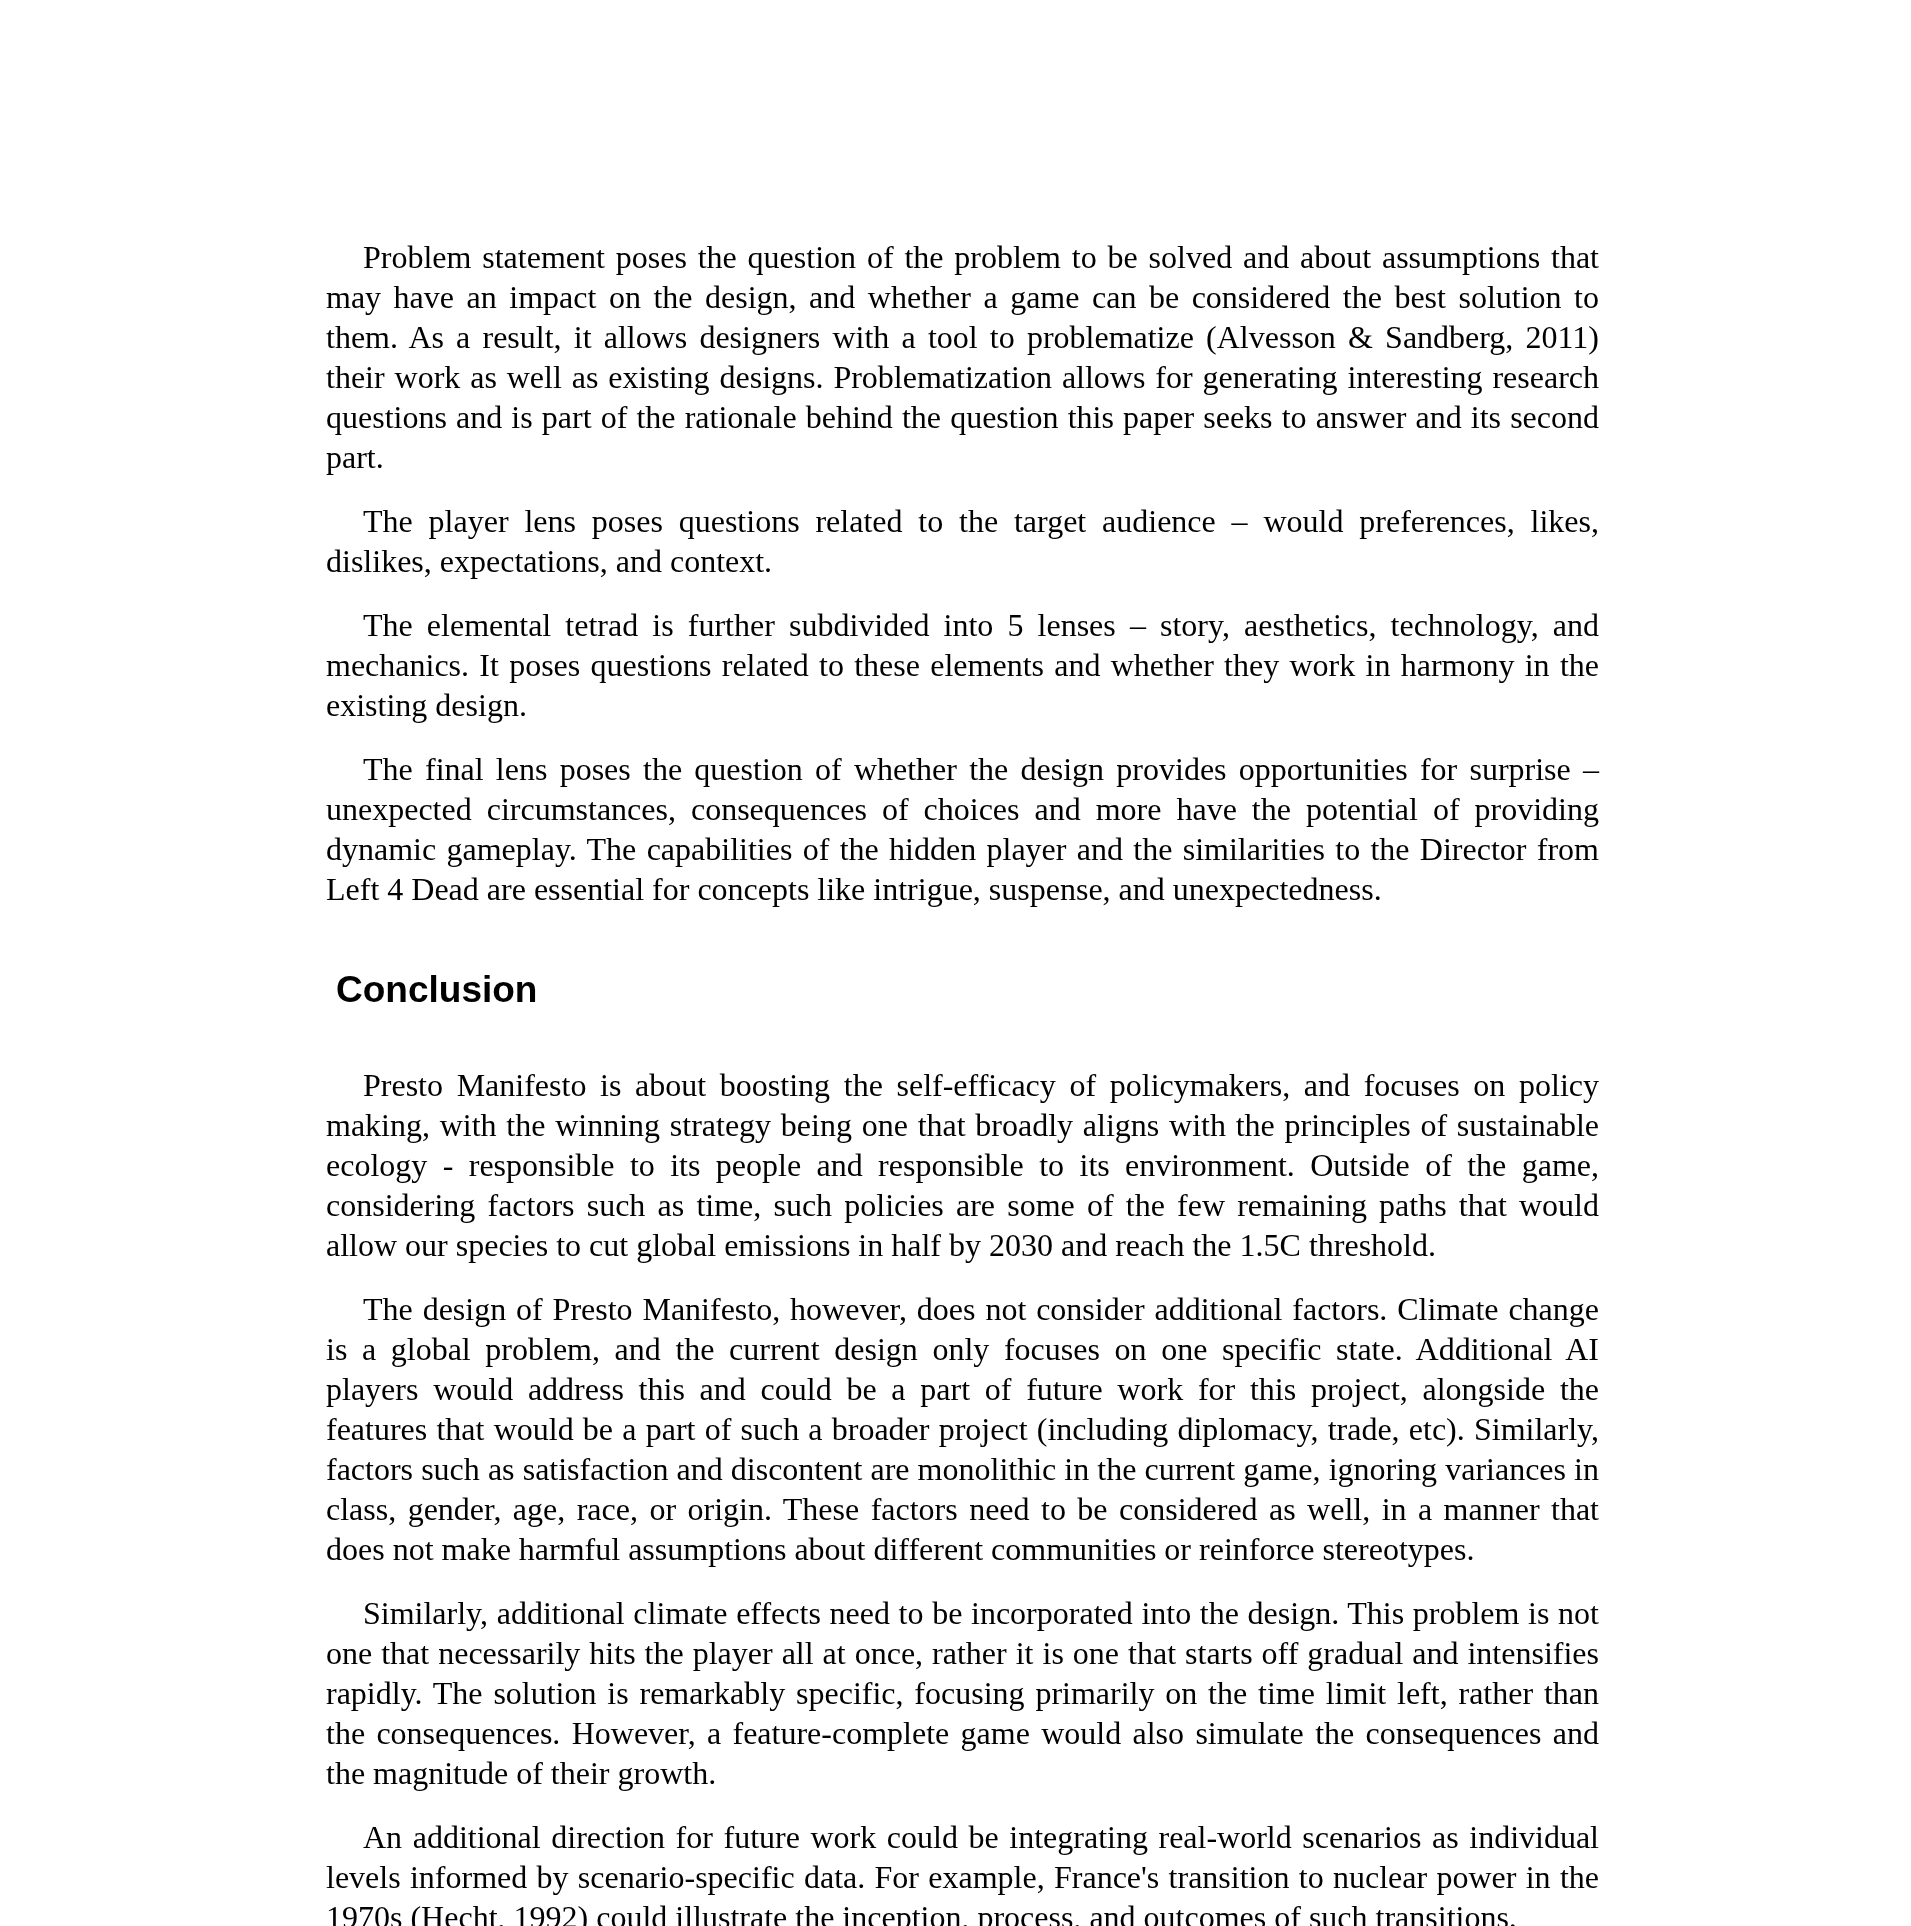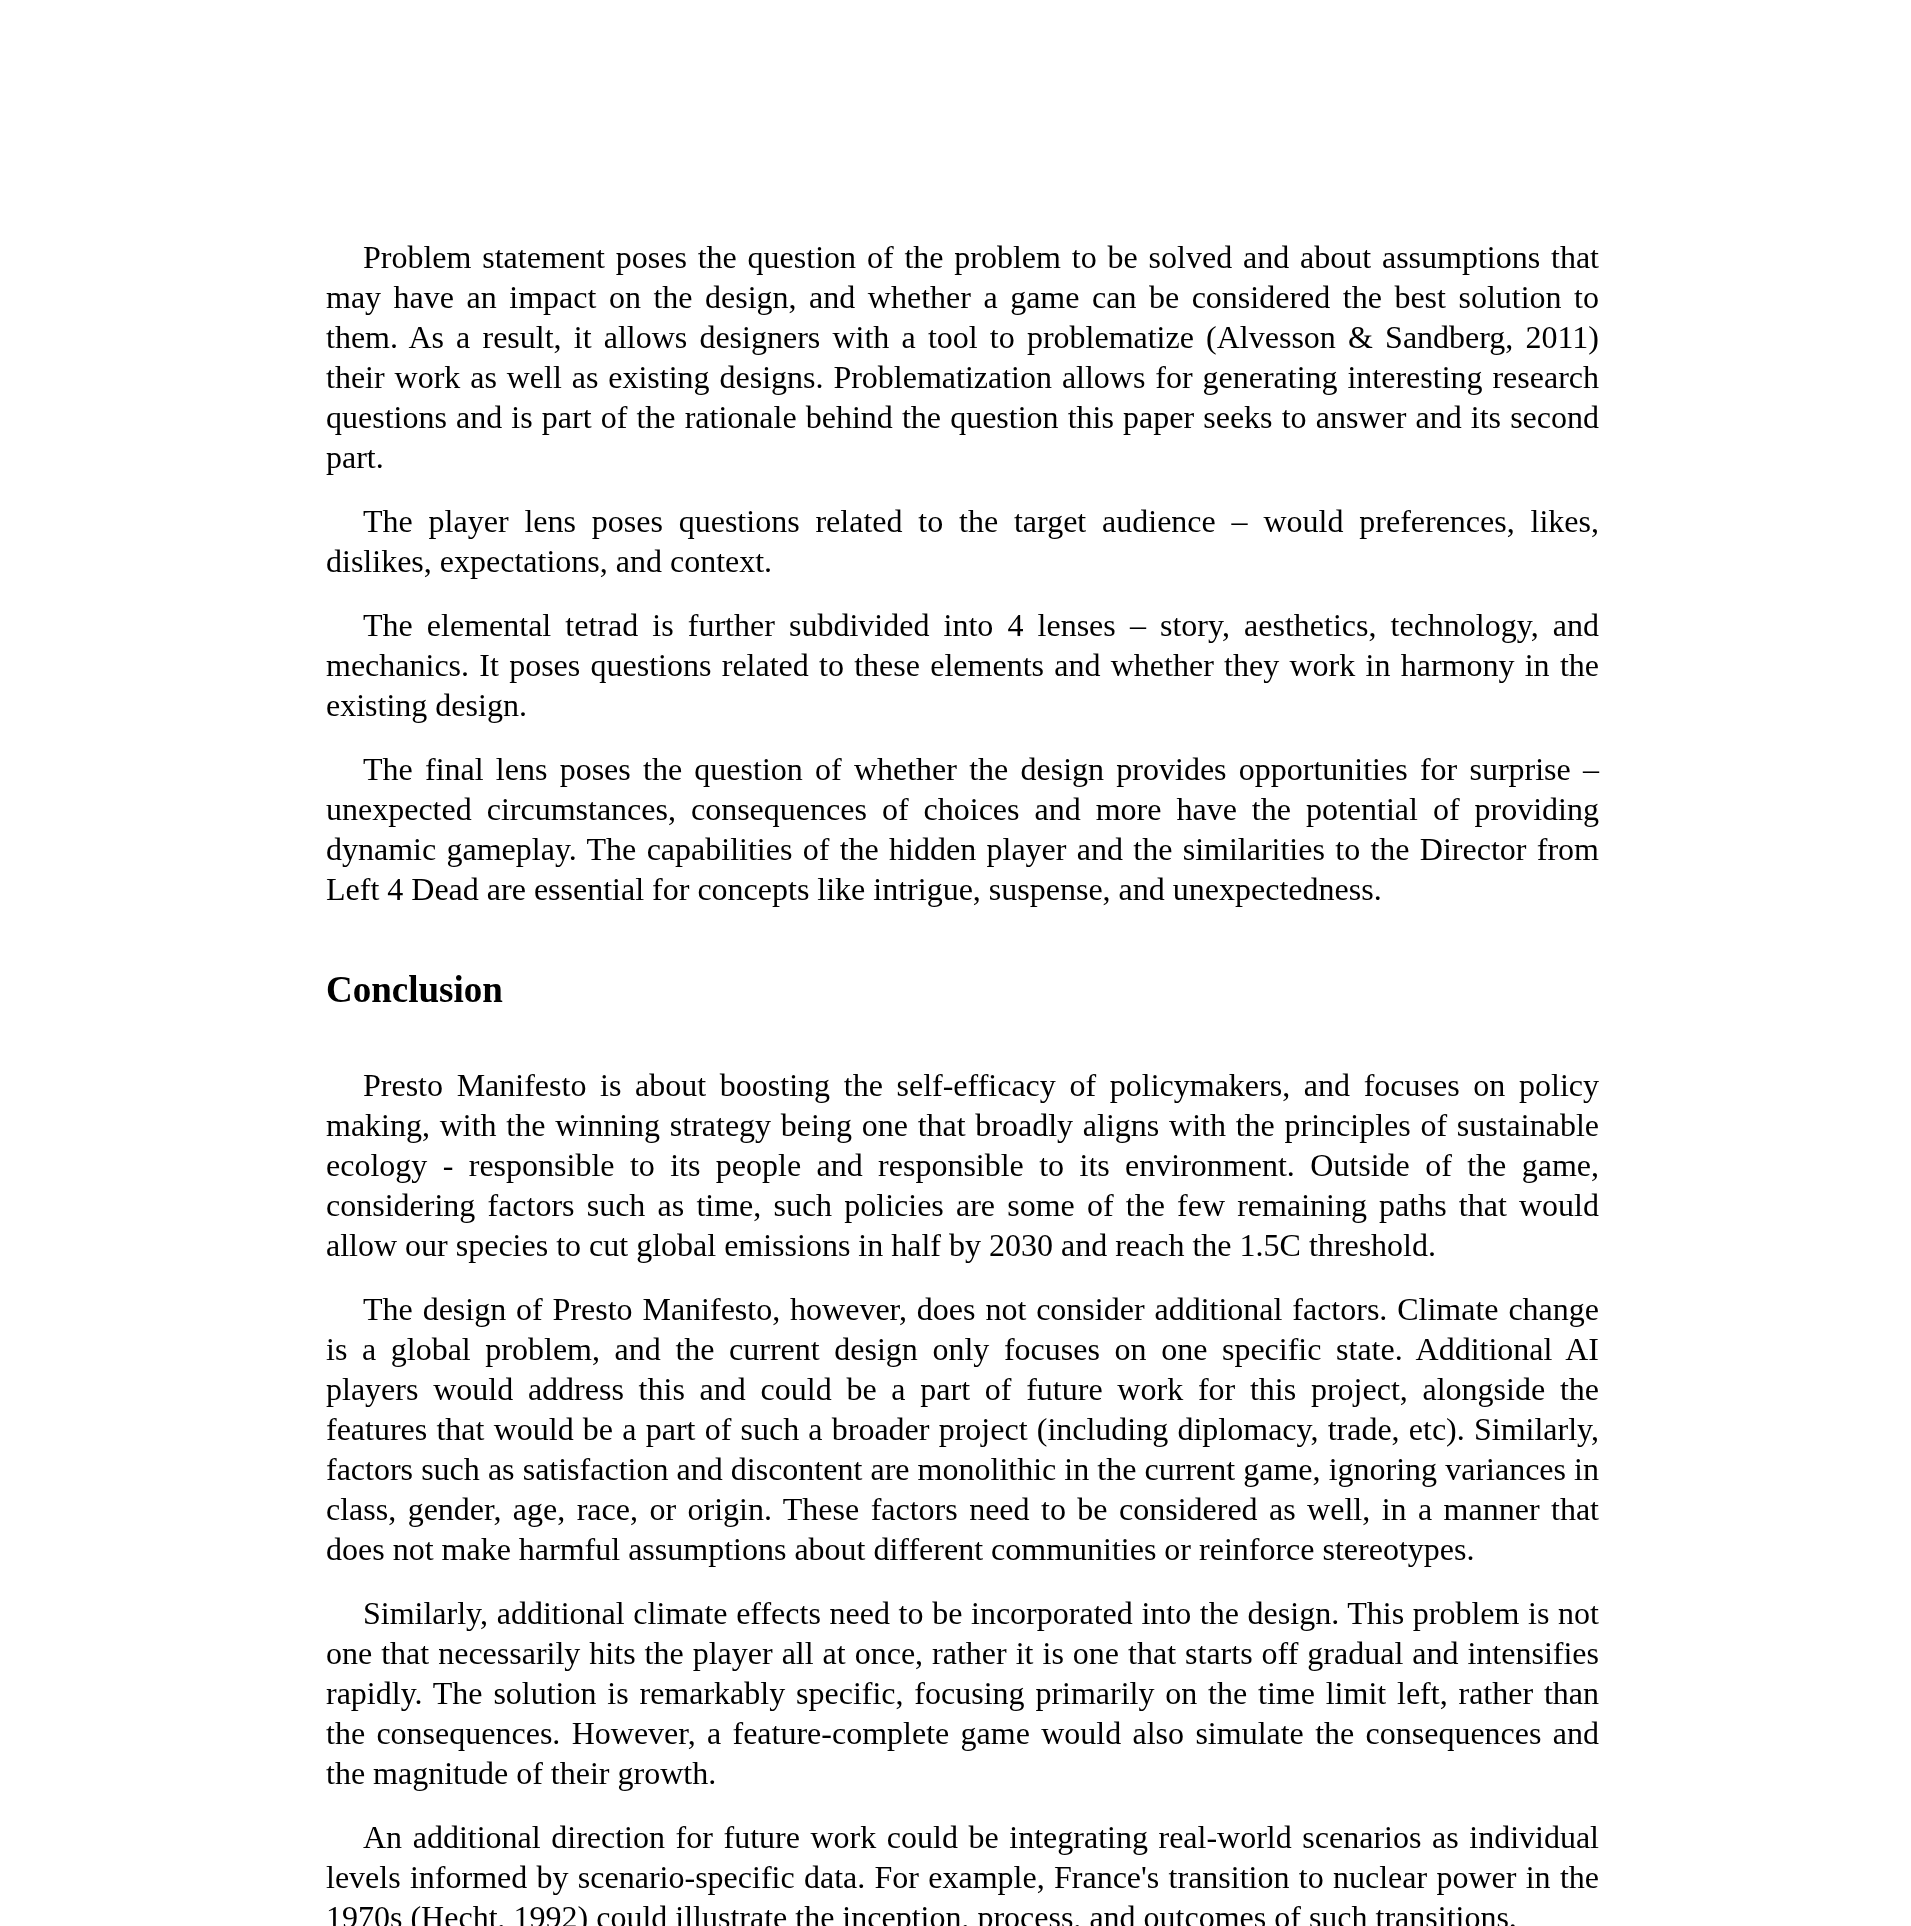--- a/index.html
+++ b/index.html
@@ -31,36 +31,36 @@
       line-height: 40px;
       text-align: justify;
       text-align-last: left;
       hyphens: none;
     }
     .para {
       margin: 0 0 24px 0;
       text-indent: 37px;
     }
     .heading {
-      font-family: Liberation Serif, serif;
+      font-family: Liberation Sans, sans-serif;
       font-weight: bold;
       font-size: 37px;
       line-height: 46px;
-      margin: 58px 0 52px 0;
+      margin: 58px 0 52px 10px;
       text-align: left;
     }
   </style>
 </head>
 <body>
 
 <div class="page">
   <div class="content">
     <p class="para">Problem statement poses the question of the problem to be solved and about assumptions that may have an impact on the design, and whether a game can be considered the best solution to them. As a result, it allows designers with a tool to problematize (Alvesson &amp; Sandberg, 2011) their work as well as existing designs. Problematization allows for generating interesting research questions and is part of the rationale behind the question this paper seeks to answer and its second part.</p>
     <p class="para">The player lens poses questions related to the target audience – would preferences, likes, dislikes, expectations, and context.</p>
-    <p class="para">The elemental tetrad is further subdivided into 4 lenses – story, aesthetics, technology, and mechanics. It poses questions related to these elements and whether they work in harmony in the existing design.</p>
+    <p class="para">The elemental tetrad is further subdivided into 5 lenses – story, aesthetics, technology, and mechanics. It poses questions related to these elements and whether they work in harmony in the existing design.</p>
     <p class="para">The final lens poses the question of whether the design provides opportunities for surprise – unexpected circumstances, consequences of choices and more have the potential of providing dynamic gameplay. The capabilities of the hidden player and the similarities to the Director from Left 4 Dead are essential for concepts like intrigue, suspense, and unexpectedness.</p>
 
     <h2 class="heading">Conclusion</h2>
 
     <p class="para">Presto Manifesto is about boosting the self-efficacy of policymakers, and focuses on policy making, with the winning strategy being one that broadly aligns with the principles of sustainable ecology - responsible to its people and responsible to its environment. Outside of the game, considering factors such as time, such policies are some of the few remaining paths that would allow our species to cut global emissions in half by 2030 and reach the 1.5C threshold.</p>
     <p class="para">The design of Presto Manifesto, however, does not consider additional factors. Climate change is a global problem, and the current design only focuses on one specific state. Additional AI players would address this and could be a part of future work for this project, alongside the features that would be a part of such a broader project (including diplomacy, trade, etc). Similarly, factors such as satisfaction and discontent are monolithic in the current game, ignoring variances in class, gender, age, race, or origin. These factors need to be considered as well, in a manner that does not make harmful assumptions about different communities or reinforce stereotypes.</p>
     <p class="para">Similarly, additional climate effects need to be incorporated into the design. This problem is not one that necessarily hits the player all at once, rather it is one that starts off gradual and intensifies rapidly. The solution is remarkably specific, focusing primarily on the time limit left, rather than the consequences. However, a feature-complete game would also simulate the consequences and the magnitude of their growth.</p>
     <p class="para">An additional direction for future work could be integrating real-world scenarios as individual levels informed by scenario-specific data. For example, France's transition to nuclear power in the 1970s (Hecht, 1992) could illustrate the inception, process, and outcomes of such transitions.</p>
 
   </div>

